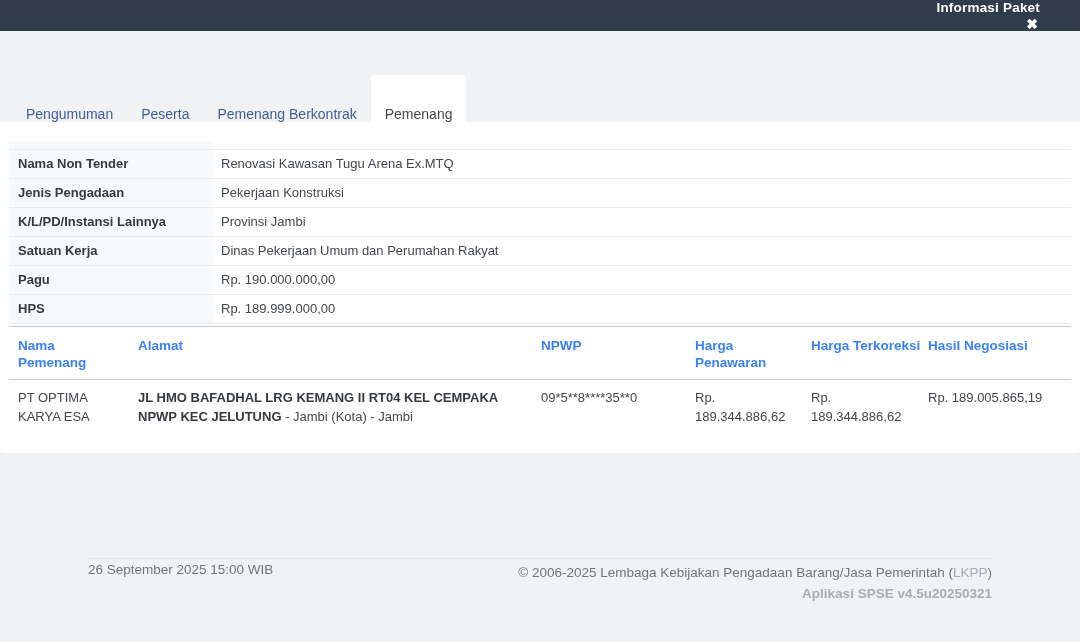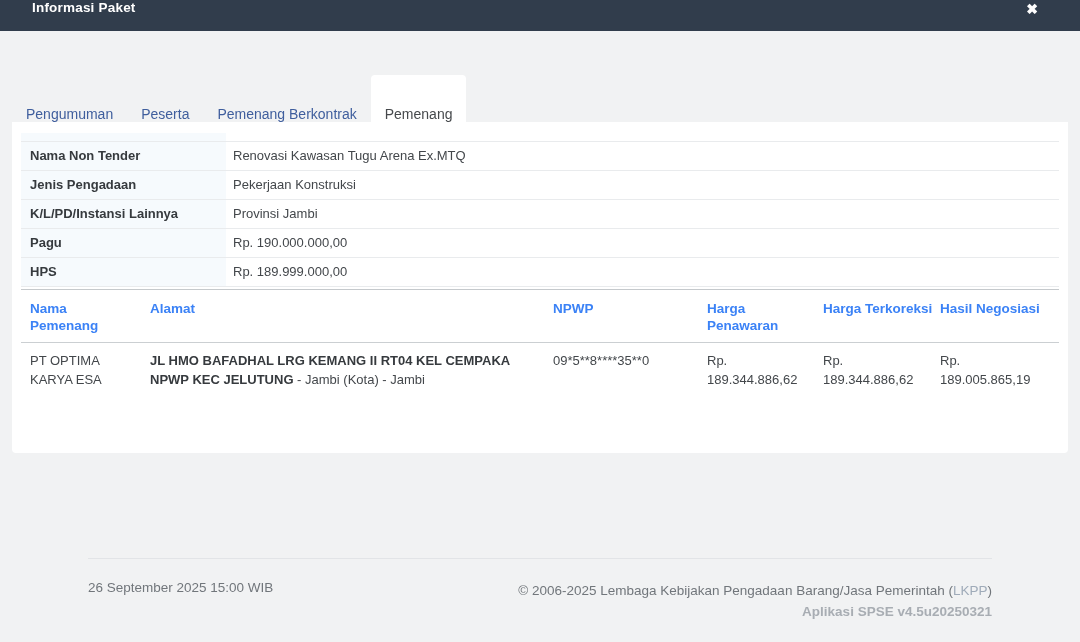--- a/index.html
+++ b/index.html
@@ -8,23 +8,24 @@
     background: #f1f2f3;
     font-family: "Liberation Sans", "DejaVu Sans", sans-serif;
     color: #3b4045;
   }
 
   
   .modal-header {
     height: 31px;
     background: #313d4c;
     display: flex;
-    align-items: flex-start;
+    align-items: flex-end;
     justify-content: space-between;
     padding: 0 40px 0 32px;
+    flex-direction: column;
   }
   .modal-title {
     color: #ffffff;
     font-size: 13.5px;
     font-weight: bold;
     letter-spacing: .2px;
   }
   .close-btn {
     background: none;
     border: none;
@@ -53,25 +54,25 @@
   }
   .tab.active {
     background: #ffffff;
     border-radius: 4px 4px 0 0;
     color: #46494c;
     cursor: default;
   }
 
   
   .panel {
-    margin: 0 12px;
+    margin: 0 0;
     background: #ffffff;
     height: 331px;
     border-radius: 0 0 4px 4px;
-    padding: 8px 9px;
+    padding: 16px 9px;
     overflow: hidden;
   }
 
   
   .kv-table {
     width: 100%;
     border-collapse: collapse;
     font-size: 13px;
     margin-top: 3px;
   }
@@ -118,21 +119,21 @@
     vertical-align: top;
     line-height: 19px;
     color: #43474b;
   }
   .addr-bold { font-weight: bold; color: #363a3e; }
 
   
   .footer {
     margin: 105px 88px 0 88px;
     border-top: 1px solid #e2e4e7;
-    padding-top: 21px;
+    padding-top: 3px;
     display: flex;
     justify-content: space-between;
     align-items: flex-start;
     font-size: 13.5px;
     color: #71767b;
   }
   .footer-right { text-align: right; line-height: 21px; }
   .lkpp-link { color: #9fabb9; text-decoration: none; cursor: pointer; }
   .version { color: #a8adb3; font-weight: bold; }
 </style>
@@ -173,20 +174,24 @@
       <td class="k">Nama Non Tender</td>
       <td class="v">Renovasi Kawasan Tugu Arena Ex.MTQ</td>
     </tr>
     <tr>
       <td class="k">Jenis Pengadaan</td>
       <td class="v">Pekerjaan Konstruksi</td>
     </tr>
     <tr>
       <td class="k">K/L/PD/Instansi Lainnya</td>
       <td class="v">Provinsi Jambi</td>
+    </tr>
+    <tr>
+      <td class="k">Satuan Kerja</td>
+      <td class="v">Dinas Pekerjaan Umum dan Perumahan Rakyat</td>
     </tr>
     <tr>
       <td class="k">Pagu</td>
       <td class="v">Rp. 190.000.000,00</td>
     </tr>
     <tr>
       <td class="k">HPS</td>
       <td class="v">Rp. 189.999.000,00</td>
     </tr>
   </tbody>

